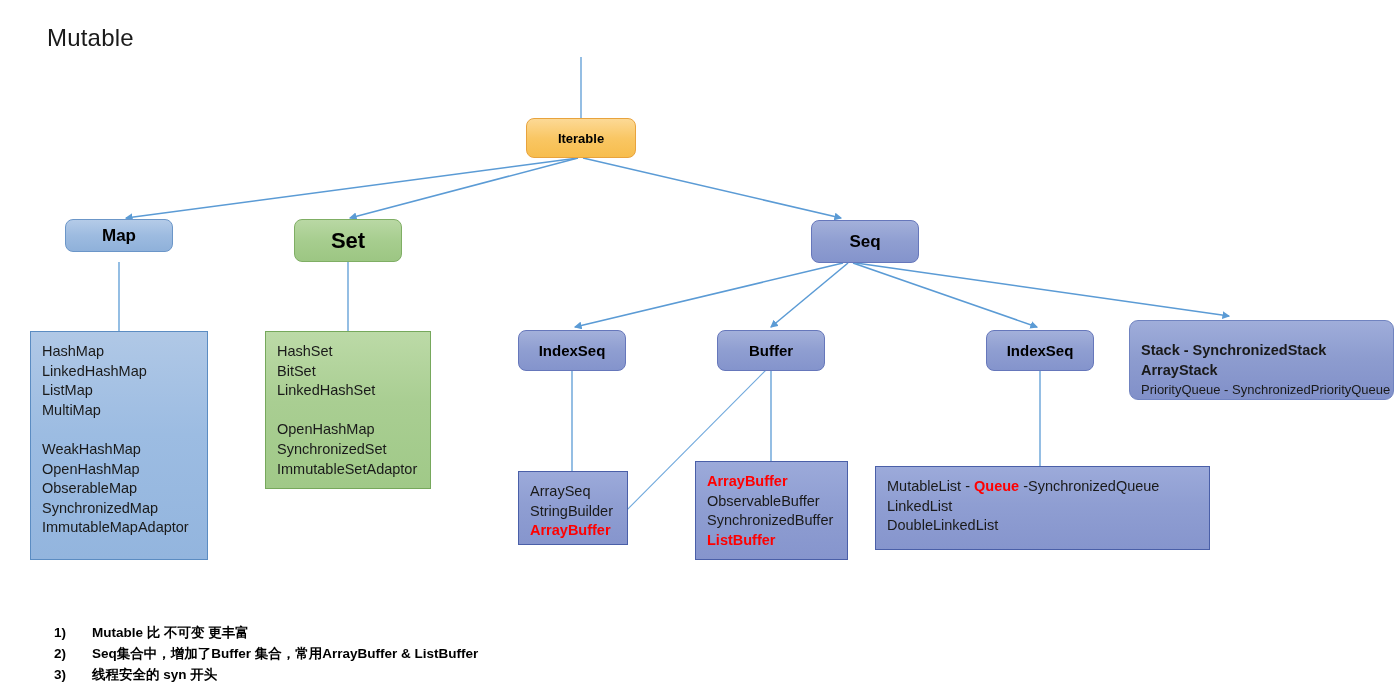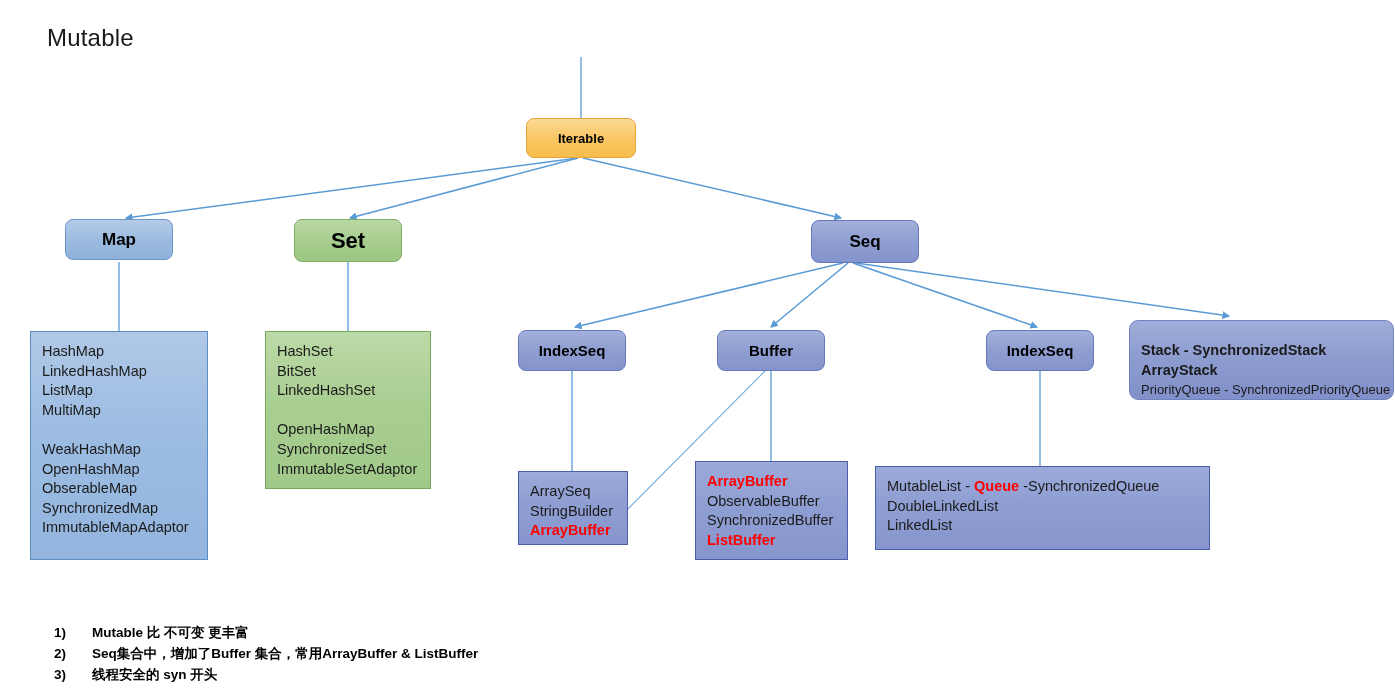--- a/index.html
+++ b/index.html
@@ -179,21 +179,21 @@
     <line x1="1040" y1="371" x2="1040" y2="466" stroke="#5b9bd5" stroke-width="1.3"></line>
   </svg>
 
   <div class="page-title">Mutable</div>
 
 
   <div class="node node-amber" style="left:526px; top:118px; width:110px; height:40px;">
     <span>Iterable</span>
   </div>
 
-  <div class="node node-lightblue" style="left:65px; top:219px; width:108px; height:41px;">
+  <div class="node node-lightblue" style="left:65px; top:219px; width:108px; height:33px;">
     <span>Map</span>
   </div>
 
   <div class="node node-green" style="left:294px; top:219px; width:108px; height:43px;">
     <span>Set</span>
   </div>
 
   <div class="node node-periwinkle" style="left:811px; top:220px; width:108px; height:43px;">
     <span>Seq</span>
   </div>
@@ -258,22 +258,22 @@
         <div class="row red">ArrayBuffer</div>
         <div class="row">ObservableBuffer</div>
         <div class="row">SynchronizedBuffer</div>
         <div class="row red">ListBuffer</div>
       </div>
   </div>
 
   <div class="listbox list-peri" style="left:875px; top:466px; width:335px; height:84px;">
     <div class="rows">
       <div class="row"><span>MutableList - </span><span class="red">Queue</span><span> -SynchronizedQueue</span></div>
+      <div class="row">LinkedList</div>
       <div class="row">DoubleLinkedList</div>
-      <div class="row">LinkedList</div>
     </div>
   </div>
 
   <div class="notes" id="notes">
       <div class="note">
         <span class="note-num">1)</span>
         <span class="note-txt">Mutable 比 不可变 更丰富</span>
       </div>
       <div class="note">
         <span class="note-num">2)</span>

